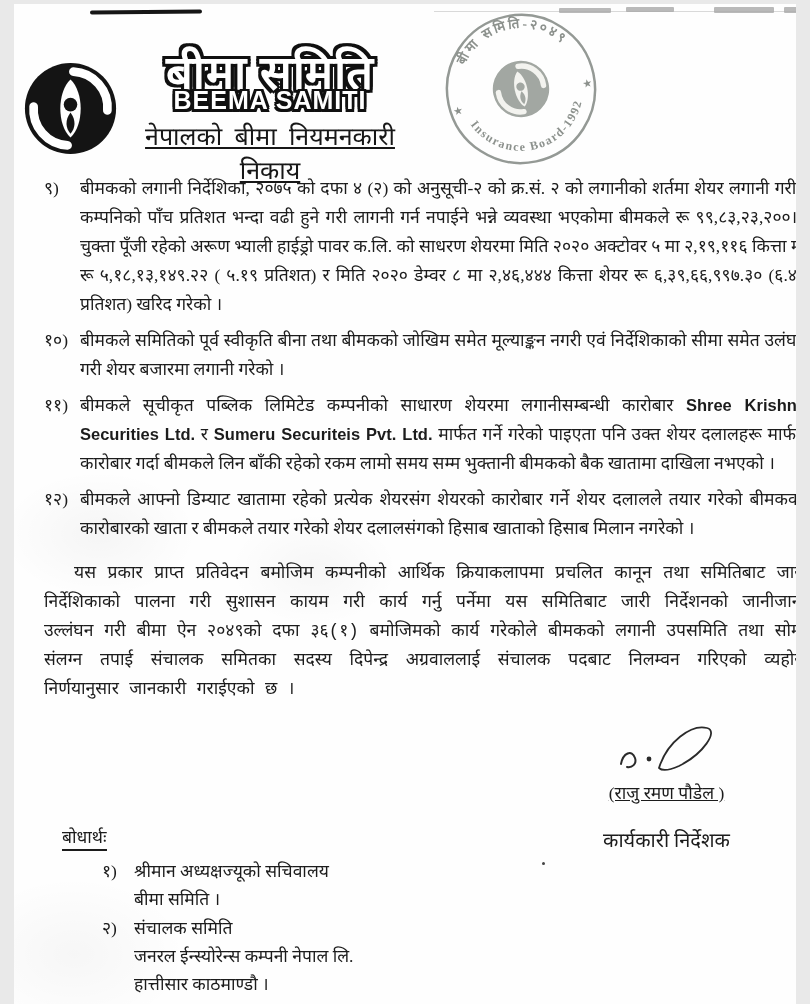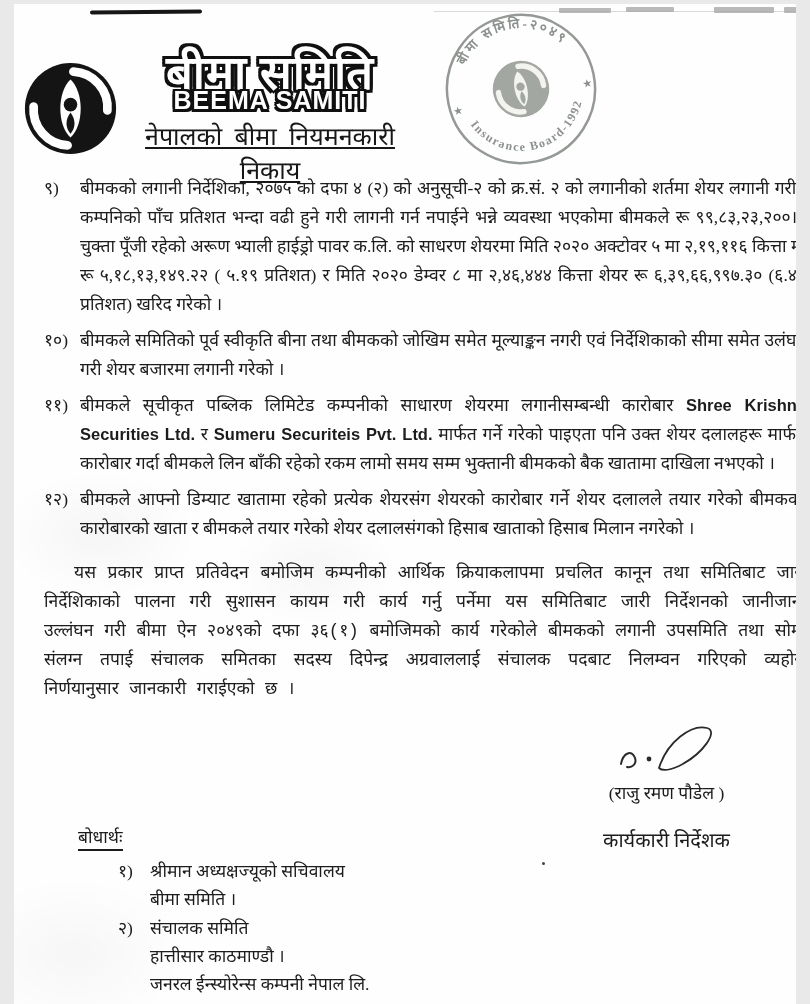--- a/index.html
+++ b/index.html
@@ -53,25 +53,25 @@
     font-size:17.5px; line-height:29px; text-align:justify; }
   .item { display:flex; margin-bottom:7px; }
   .item-num { flex:0 0 36px; white-space:nowrap; }
   .item-body { flex:1; }
   .b { font-family:"Liberation Sans","DejaVu Sans",sans-serif; font-weight:bold; font-size:16.5px; }
   .closing { margin-top:16px; text-indent:30px;font-family:Liberation Mono, monospace; }
 
   
   .sig-block { position:absolute; left:545px; top:720px; width:215px; text-align:center; }
   .sig-svg { display:block; margin:0 auto; }
-  .sig-name { font-size:17.5px; margin-top:0px; }
+  .sig-name { font-size:17.5px; margin-top:0px;text-decoration:underline; }
   .sig-designation { font-size:20px; margin-top:22px; }
 
   
-  .cc-block { position:absolute; left:64px; top:820px; width:420px; font-size:17.5px; }
+  .cc-block { position:absolute; left:48px; top:820px; width:420px; font-size:17.5px; }
   .cc-heading { display:inline-block; border-bottom:2px solid #1c1c1c; padding-bottom:1px; }
   .cc-entries { margin-top:6px; margin-left:40px; }
   .cc-entry { display:flex; margin-bottom:1px; }
   .cc-num { flex:0 0 32px; line-height:28px; }
   .cc-lines { flex:1; }
   .cc-line { line-height:28px; }
 </style>
 </head>
 <body>
 
@@ -161,20 +161,20 @@
         <div class="cc-num">१)</div>
         <div class="cc-lines">
           <div class="cc-line">श्रीमान अध्यक्षज्यूको सचिवालय</div>
           <div class="cc-line">बीमा समिति ।</div>
         </div>
       </div>
       <div class="cc-entry">
         <div class="cc-num">२)</div>
         <div class="cc-lines">
           <div class="cc-line">संचालक समिति</div>
+          <div class="cc-line">जनरल ईन्स्योरेन्स कम्पनी नेपाल लि.</div>
           <div class="cc-line">हात्तीसार काठमाण्डौ ।</div>
-          <div class="cc-line">जनरल ईन्स्योरेन्स कम्पनी नेपाल लि.</div>
         </div>
       </div>
     </div>
   </div>
 
 </div>
 
 </body></html>

